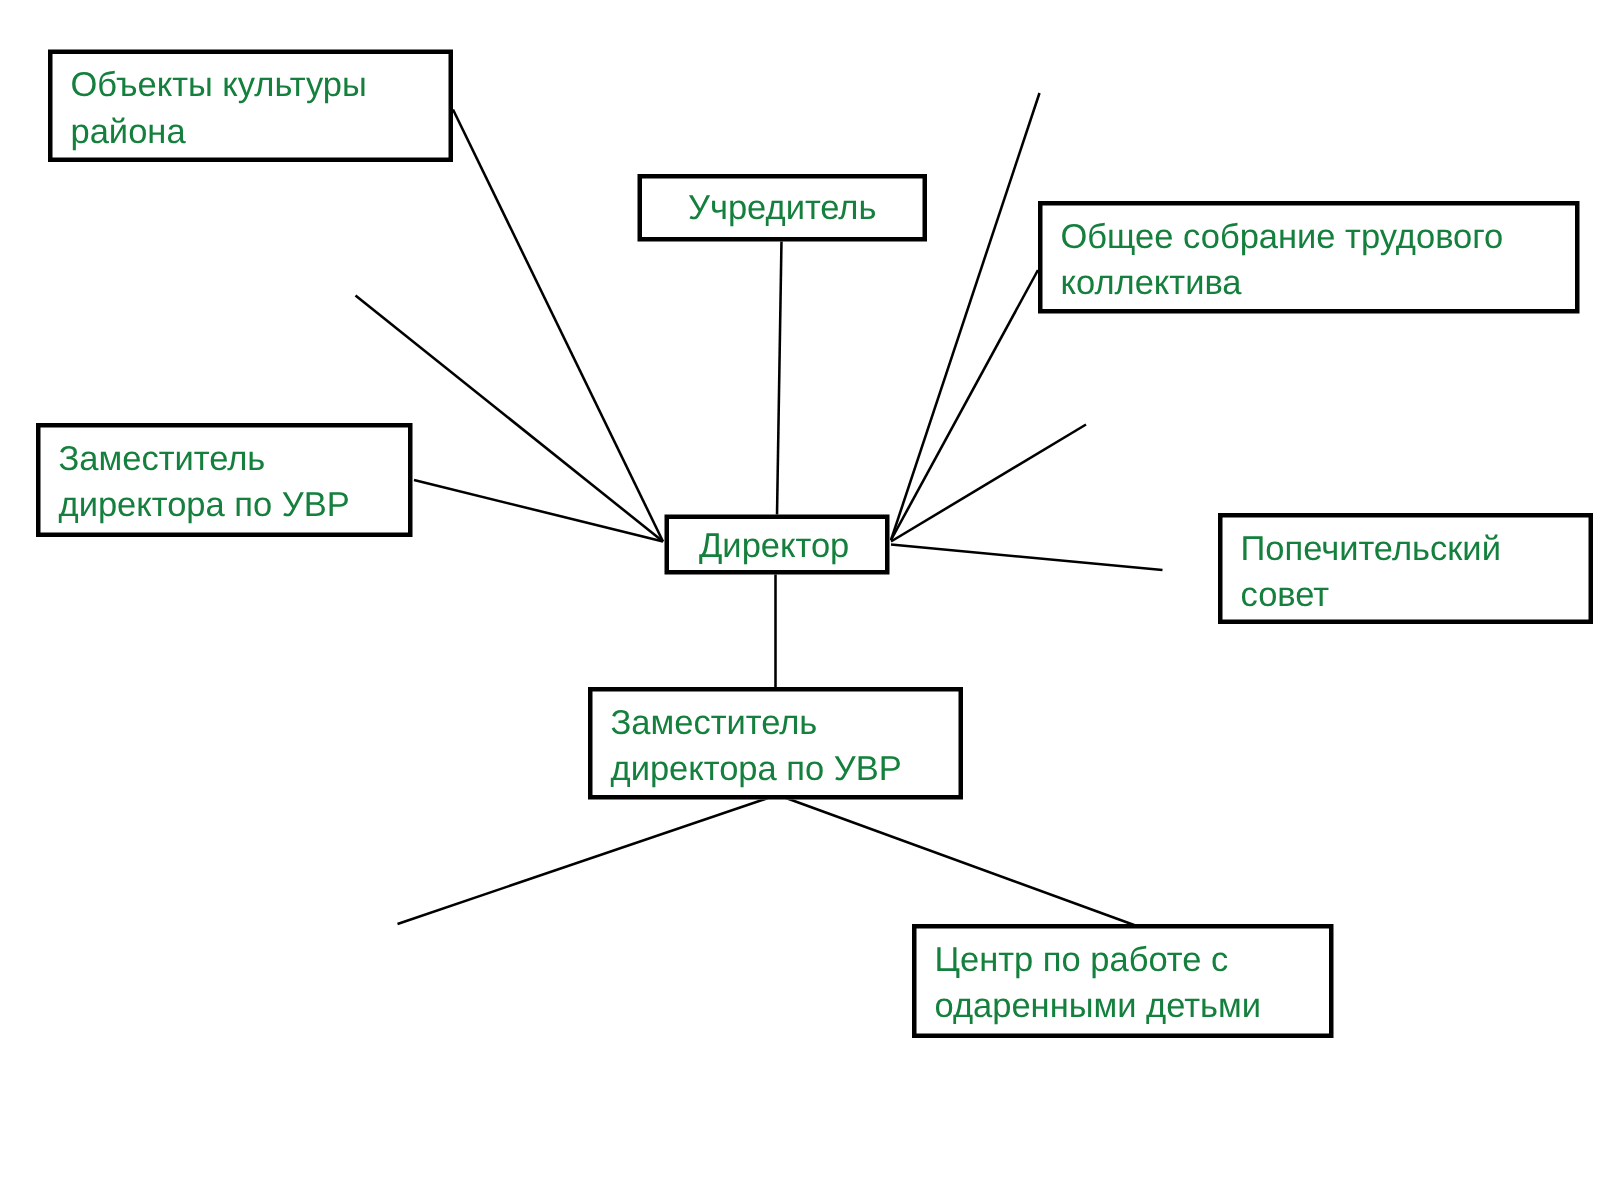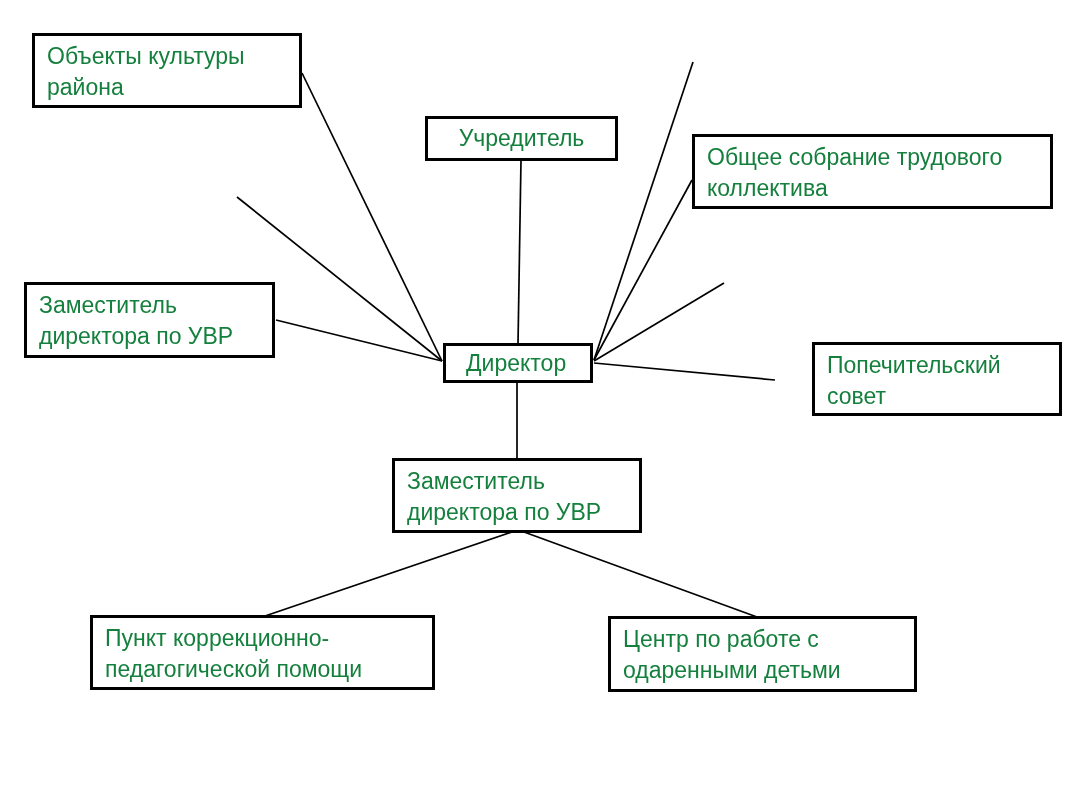--- a/index.html
+++ b/index.html
@@ -44,21 +44,21 @@
   .n-founder   { left: 425px; top: 116px; width: 193px; height: 45px; line-height: 39px; text-align: center; }
   .n-pedcouncil{ left: 693px; top: 18px;  width: 317px; height: 74px; }
   .n-mku       { left: 41px;  top: 174px; width: 194px; height: 44px; line-height: 38px; }
   .n-meeting   { left: 692px; top: 134px; width: 361px; height: 75px; }
   .n-educouncil{ left: 724px; top: 240px; width: 328px; height: 77px; }
   .n-deputy-l  { left: 24px;  top: 282px; width: 251px; height: 76px; }
   .n-director  { left: 443px; top: 343px; width: 150px; height: 40px; line-height: 34px; padding-left: 20px; }
   .n-trustee   { left: 775px; top: 342px; width: 250px; height: 74px; margin-left: 37px; }
   .n-deputy-c  { left: 392px; top: 458px; width: 250px; height: 75px; }
   .n-correction{ left: 90px;  top: 615px; width: 345px; height: 75px; }
-  .n-gifted    { left: 608px; top: 616px; width: 309px; height: 76px; }
+  .n-gifted    { left: 608px; top: 616px; width: 281px; height: 76px; }
 </style>
 </head>
 <body>
 
 <div class="canvas">
 
   <svg class="edges" viewBox="0 0 1067 800" xmlns="http://www.w3.org/2000/svg">
     <line x1="302" y1="73" x2="442" y2="361"></line>
     <line x1="237" y1="197" x2="442" y2="361"></line>
     <line x1="276" y1="320" x2="442" y2="361"></line>
@@ -87,19 +87,17 @@
 директора по УВР</div>
 
   <div class="node n-director v-center">Директор</div>
 
   <div class="node n-trustee">Попечительский
 совет</div>
 
   <div class="node n-deputy-c">Заместитель
 директора по УВР</div>
 
-  <div class="node n-correction">Пункт коррекционно-
-педагогической помощи</div>
 
   <div class="node n-gifted">Центр по работе с
 одаренными детьми</div>
 
 </div>
 
 </body></html>

